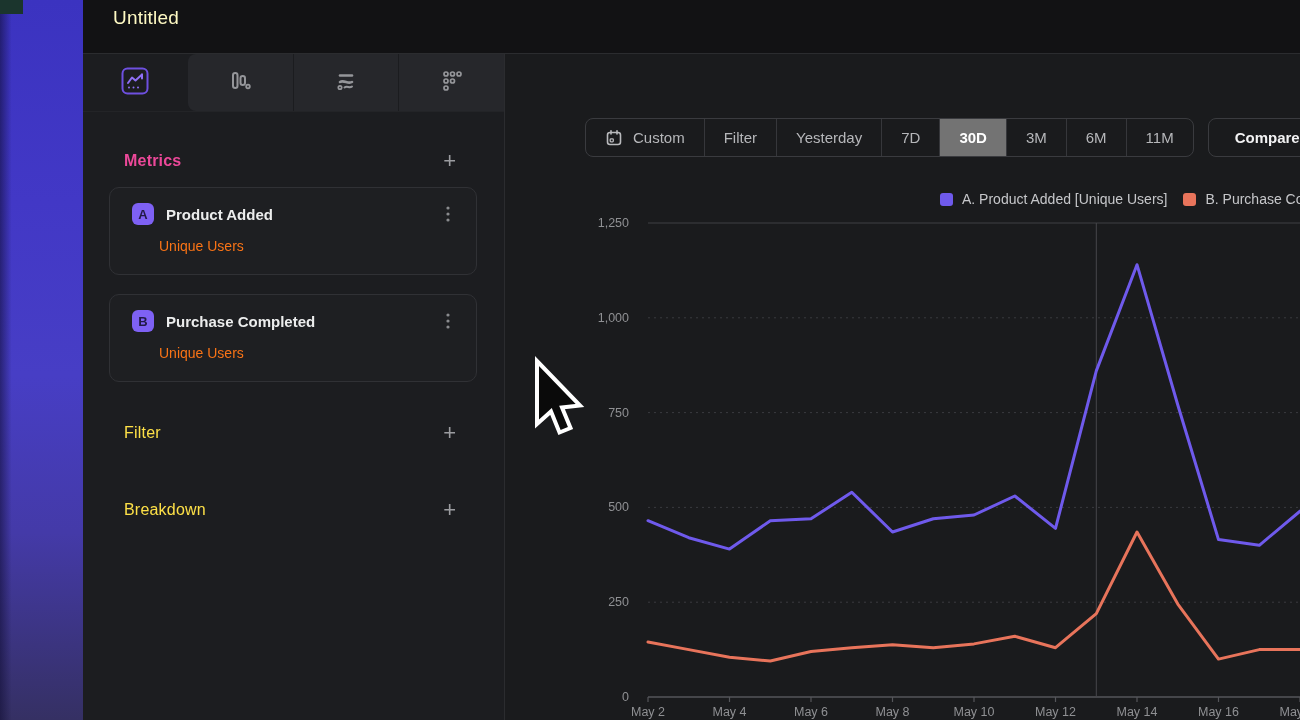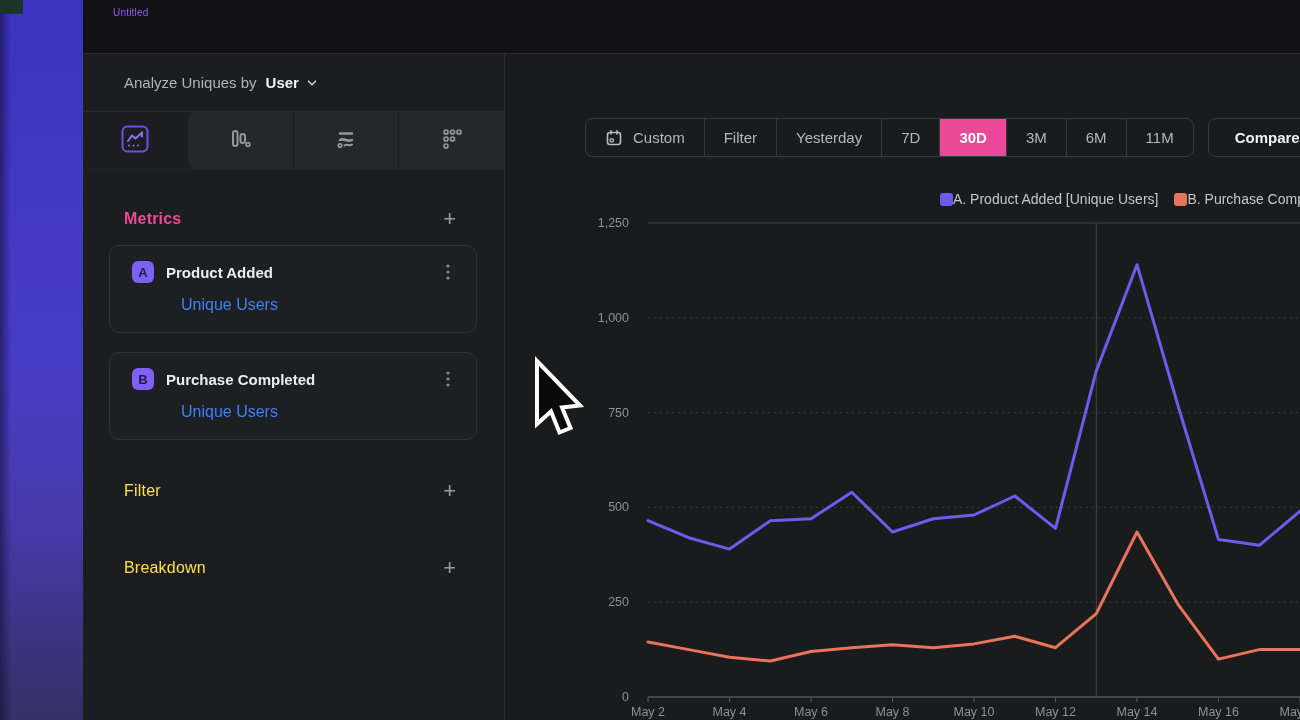--- a/index.html
+++ b/index.html
@@ -11,21 +11,21 @@
   .gradient-strip { position:absolute; left:0; top:0; width:83px; height:720px;
     background:
       linear-gradient(90deg, rgba(15,12,50,.55) 0%, rgba(15,12,50,0) 14%),
       linear-gradient(180deg, #3b33c0 0%, #4238c6 28%, #473ec5 52%, #443aa8 74%, #353063 100%);
   }
   .corner-accent { position:absolute; left:0; top:0; width:23px; height:14px; background:#1b352d; }
 
   
   .topbar { position:absolute; left:83px; top:0; width:1217px; height:54px;
     background:#121214; border-bottom:1px solid #2b2c2f; }
-  .topbar-title { position:absolute; left:30px; top:7px; font-size:10px; color:#8b5cf6; letter-spacing:.2px; }
+  .topbar-title { position:absolute; left:30px; top:7px; font-size:19px; color:#fef9c3; letter-spacing:.2px; }
 
   
   .sidebar { position:absolute; left:83px; top:54px; width:422px; height:666px;
     background:#1c1d20; border-right:1px solid #2b2c2f; }
   .analyze-row { height:58px; display:flex; align-items:center; padding-left:41px;
     border-bottom:1px solid #27282b; font-size:15px; color:#b3b4b7; }
   .analyze-value { color:#f2f2f3; font-weight:700; margin-left:9px; }
   .analyze-chevron { margin-left:7px; display:inline-flex; }
 
   .tabs-row { height:58px; display:flex; align-items:stretch; border-bottom:1px solid #232427; }
@@ -42,42 +42,42 @@
   .plus-btn { font-size:22px; font-weight:300; color:#9b9ca0; line-height:1; cursor:pointer; }
 
   .metric-card { margin:15px 27px 0 26px; height:88px; border:1px solid #303135;
     border-radius:10px; background:#1e1f22; padding:15px 22px 0 22px; cursor:pointer; }
   .metric-card + .metric-card { margin-top:19px; }
   .metric-row1 { display:flex; align-items:center; }
   .metric-badge { width:22px; height:22px; border-radius:6px; background:#7e61f4;
     color:#221a47; font-size:13px; font-weight:700; display:flex; align-items:center;
     justify-content:center; }
   .metric-name { margin-left:12px; font-size:15px; font-weight:600; color:#eceded; flex:1; }
-  .metric-sub { margin-left:49px; margin-top:13px; font-size:16px; color:#3b82f6; }
+  .metric-sub { margin-left:27px; margin-top:13px; font-size:14px; color:#f97316; }
   .kebab { display:inline-flex; padding:2px 4px; cursor:pointer; }
 
   .filter-header { margin-top:40px; }
   .breakdown-header { margin-top:55px; }
 
   
   .main { position:absolute; left:506px; top:54px; width:794px; height:666px; background:#1a1b1d; }
 
   .range-bar { position:absolute; left:79px; top:64px; display:flex; align-items:stretch; }
   .range-group { display:flex; border:1px solid #3a3b3f; border-radius:8px; overflow:hidden; height:39px; }
   .range-item { display:flex; align-items:center; padding:0 19px; font-size:15px;
     color:#b6b7ba; cursor:pointer; white-space:nowrap; }
   .range-item + .range-item { border-left:1px solid #36373b; }
-  .range-item.selected { background:#ec4899; color:#ffffff; font-weight:700; }
+  .range-item.selected { background:#737373; color:#ffffff; font-weight:700; }
   .range-item .cal { margin-right:10px; display:inline-flex; }
   .compare-btn { margin-left:14px; height:39px; border:1px solid #3a3b3f; border-radius:8px;
     display:flex; align-items:center; padding:0 26px; font-size:15px; font-weight:700;
     color:#f2f2f3; cursor:pointer; white-space:nowrap; min-width:130px; }
 
   .legend { position:absolute; left:434px; top:137px; display:flex; gap:16px; white-space:nowrap; }
-  .legend-item { display:flex; align-items:center; font-size:14px; color:#c6c7ca; }
+  .legend-item { display:flex; align-items:center; gap:9px; font-size:14px; color:#c6c7ca; }
   .legend-swatch { width:13px; height:13px; border-radius:3px; background:#6f5aec; }
 
   
   .chart-svg { position:absolute; left:0; top:0; pointer-events:none; }
   .ytick, .xtick { font-family:"Liberation Sans", sans-serif; font-size:12.5px; fill:#8f9093; }
 
   .cursor-svg { position:absolute; left:0; top:0; pointer-events:none; }
 </style>
 </head>
 <body>
@@ -86,29 +86,20 @@
 
   <div class="gradient-strip"></div>
   <div class="corner-accent"></div>
 
   <div class="topbar">
     <div class="topbar-title">Untitled</div>
   </div>
 
   <div class="sidebar">
 
-    <div class="analyze-row">
-      <span>Analyze Uniques by</span>
-      <span class="analyze-value">User</span>
-      <span class="analyze-chevron">
-        <svg width="12" height="12" viewBox="0 0 12 12">
-            <polyline points="2.5,4.2 6,7.8 9.5,4.2" fill="none" stroke="#c9cacd" stroke-width="1.6" stroke-linecap="round" stroke-linejoin="round"></polyline>
-          </svg>
-      </span>
-    </div>
 
     <div class="tabs-row">
       <div class="tab-first">
         <span>
           <svg width="28" height="28" viewBox="0 0 28 28">
             <rect x="1.5" y="1.5" width="25" height="25" rx="5" fill="none" stroke="#6e50e0" stroke-width="2"></rect>
             <polyline points="7,16 11,10.5 14.5,13.5 21,7.5" fill="none" stroke="#8f6ff5" stroke-width="2" stroke-linecap="round" stroke-linejoin="round"></polyline>
             <polyline points="21,7.5 21,11.5" fill="none" stroke="#8f6ff5" stroke-width="2" stroke-linecap="round"></polyline>
             <circle cx="8" cy="20.5" r="1" fill="#8f6ff5"></circle>
               <circle cx="12.5" cy="20.5" r="1" fill="#8f6ff5"></circle>

